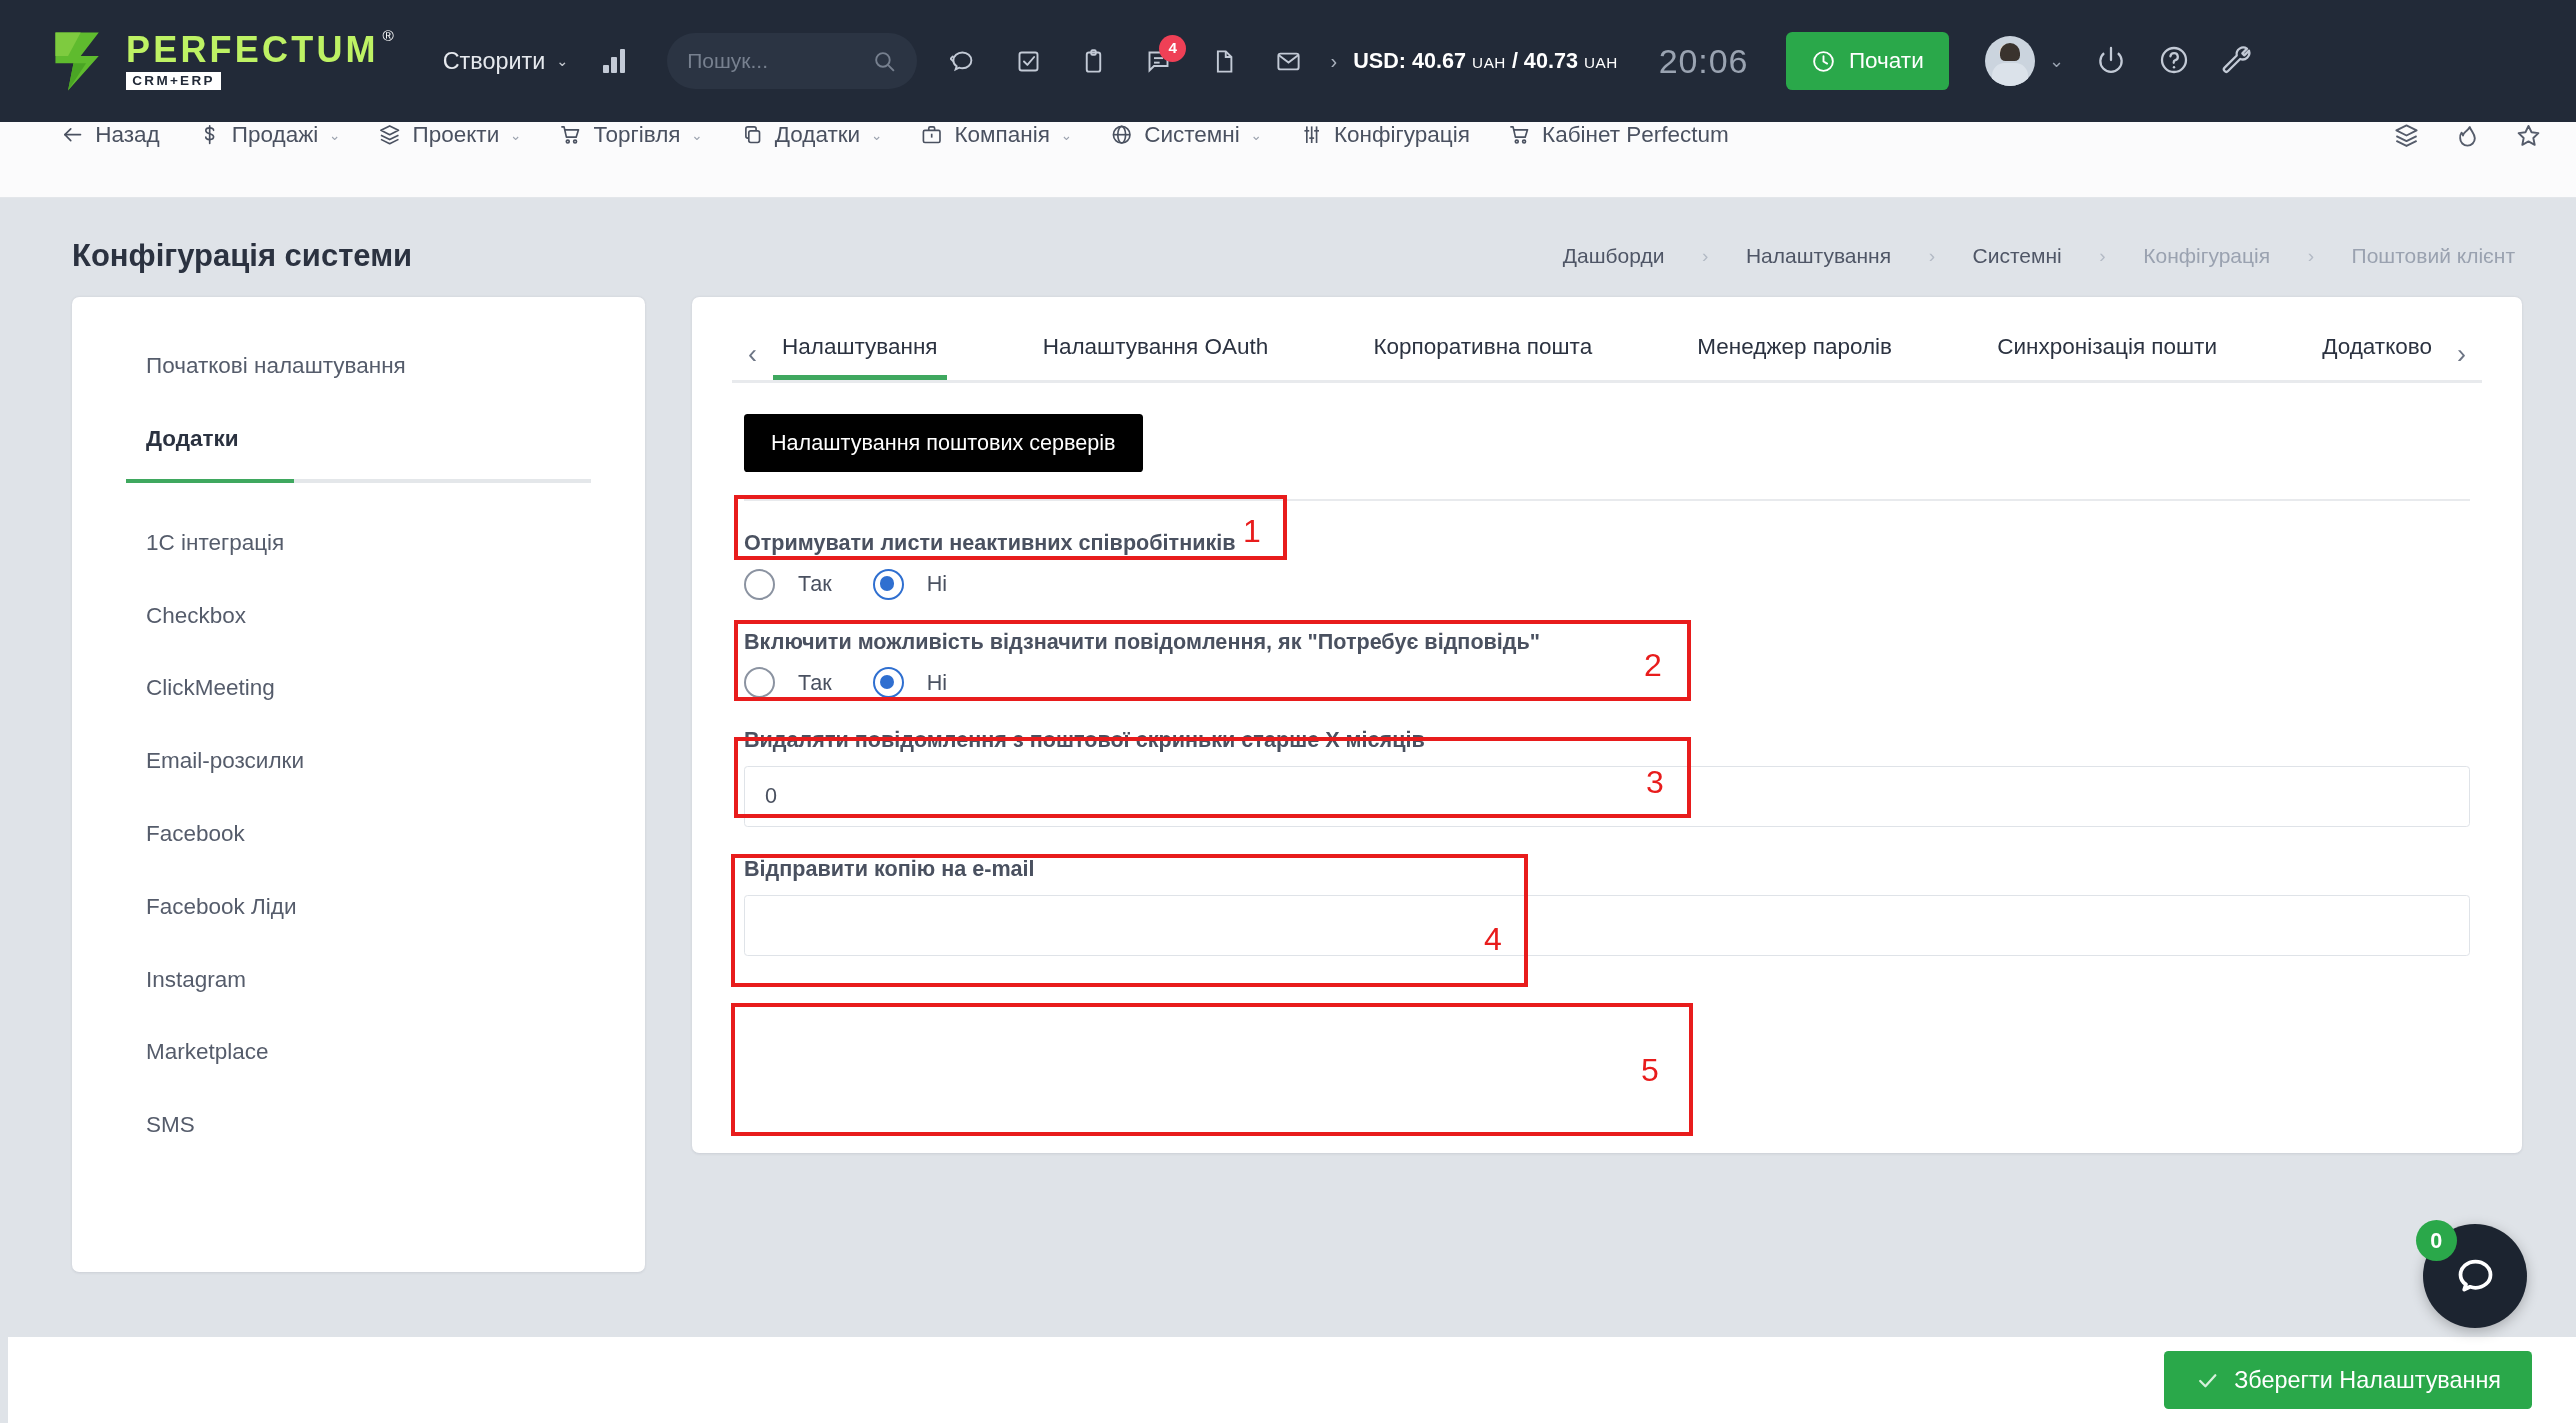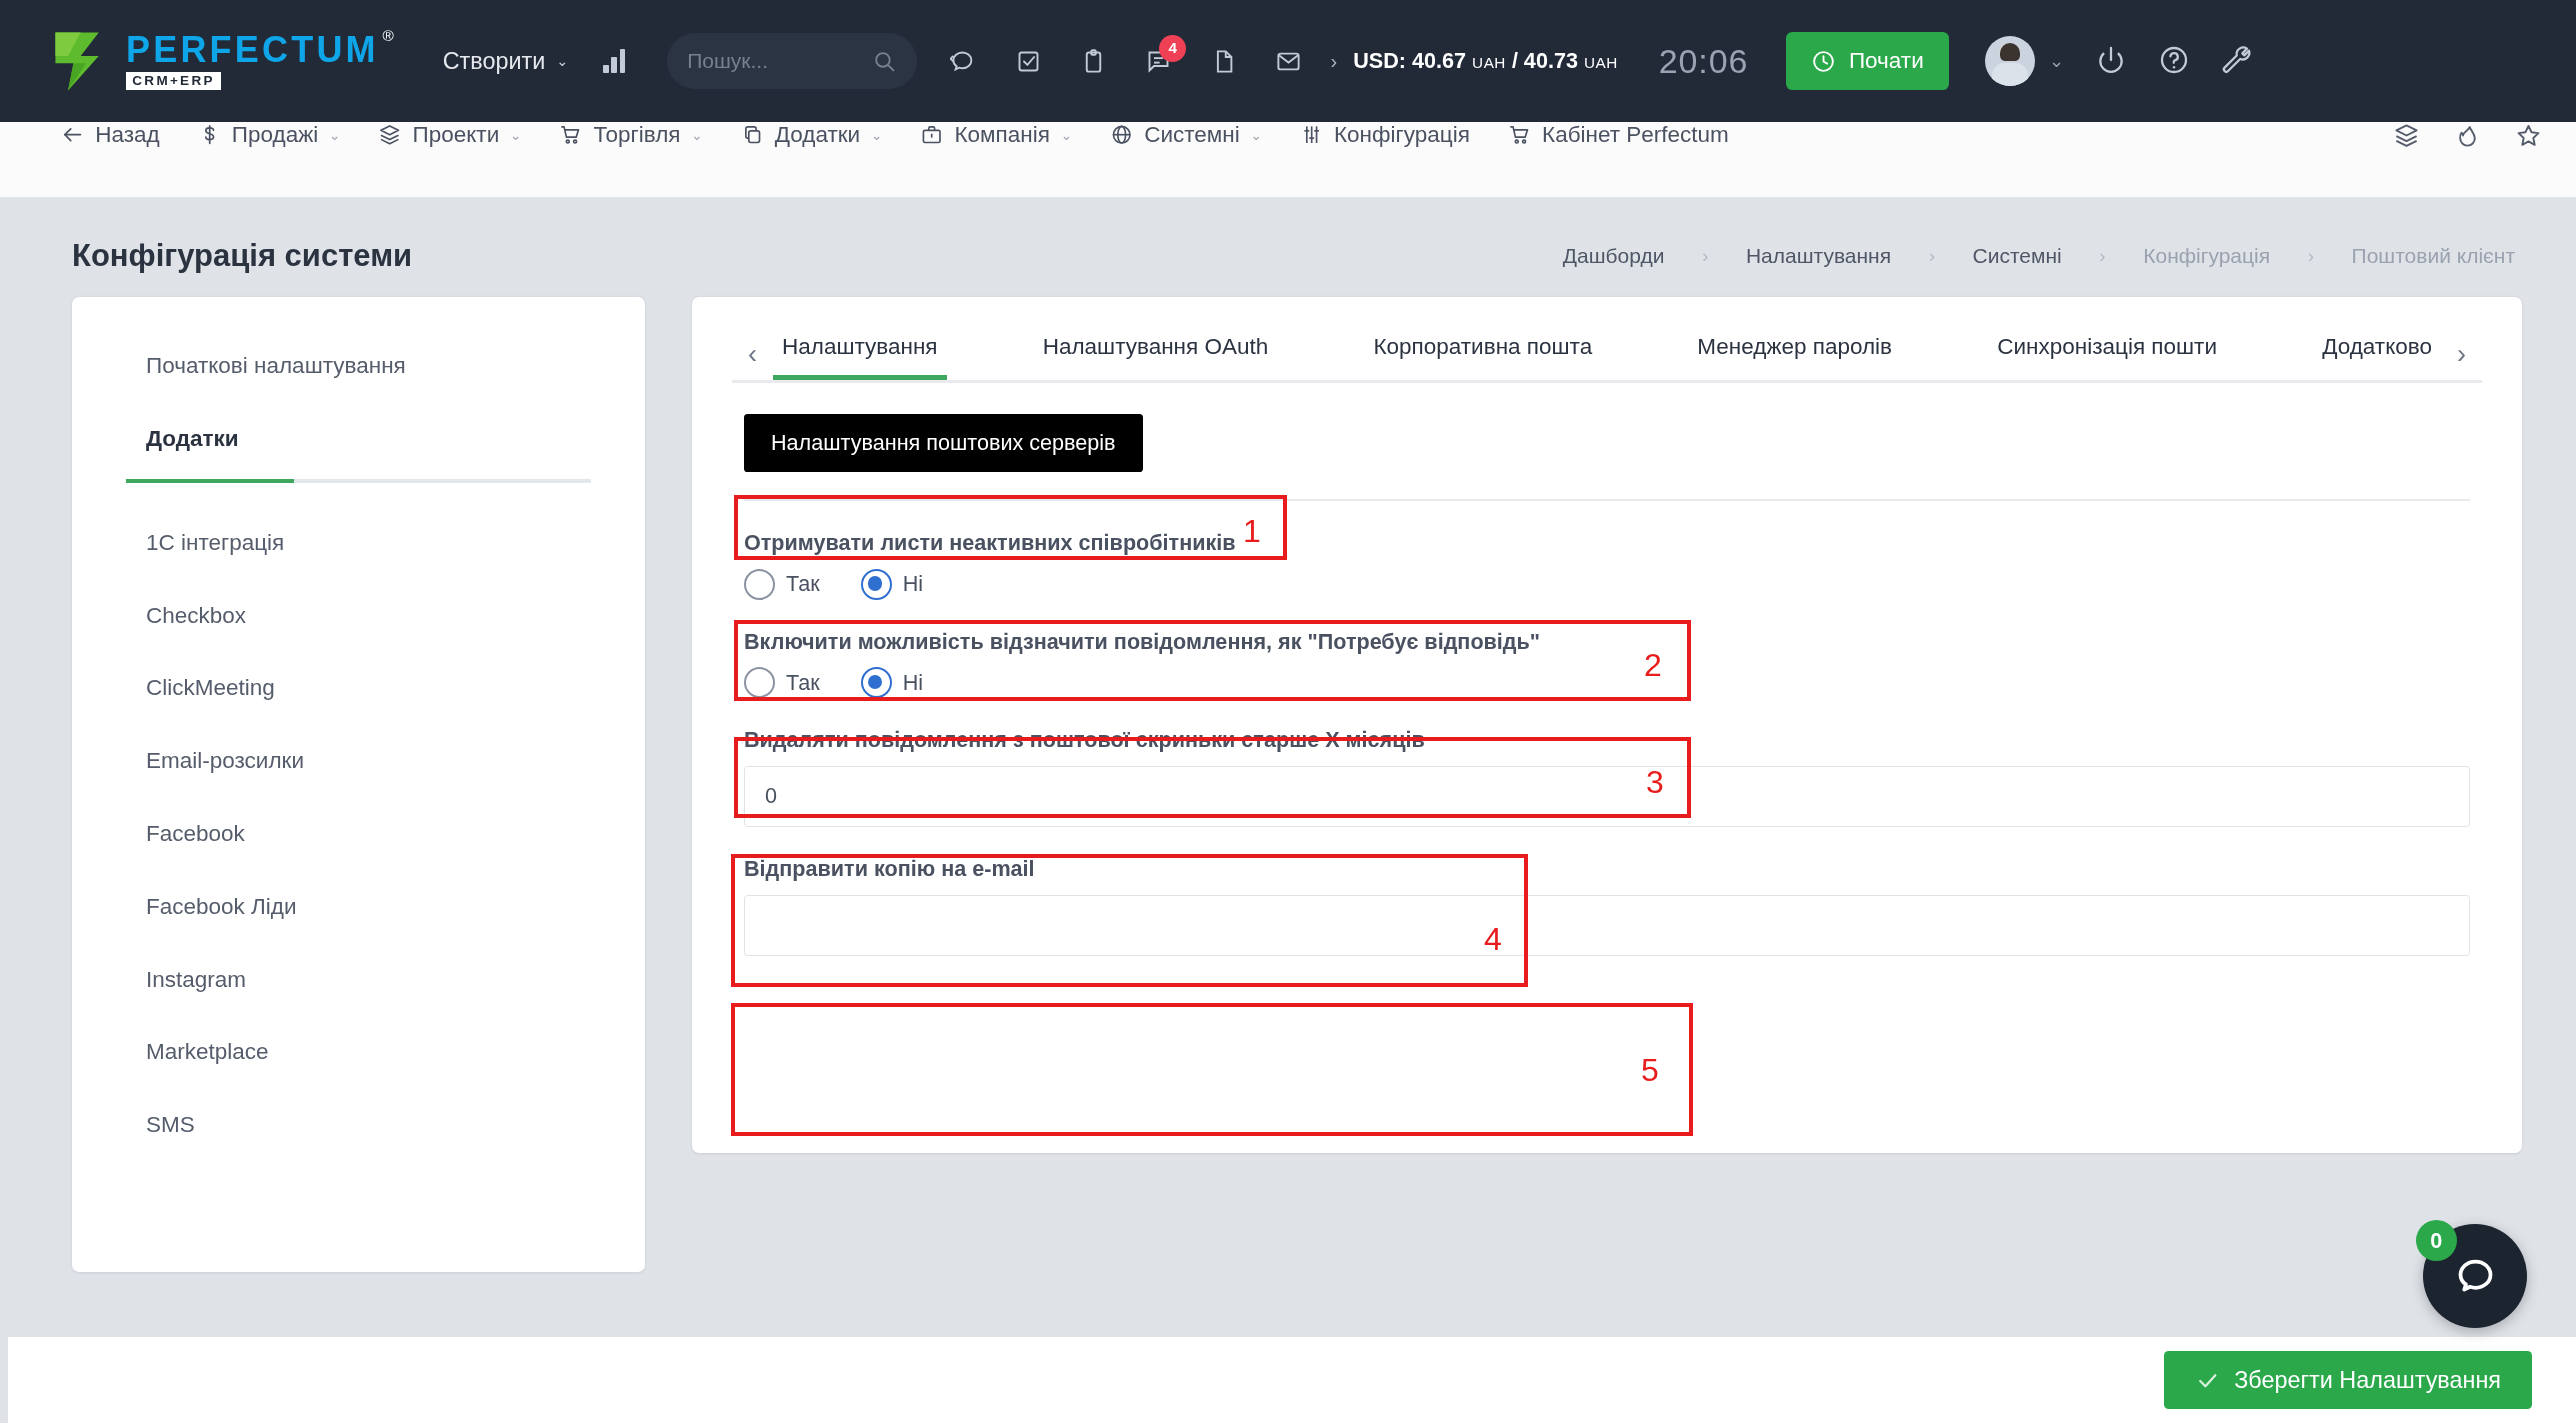--- a/index.html
+++ b/index.html
@@ -15,21 +15,21 @@
     height: 122px; background: #222a38;
     display: flex; align-items: center;
     padding: 0 32px 0 50px;
     position: relative; z-index: 40;
   }
   .logo-wrap { display: flex; align-items: center; gap: 20px; }
   .logo-mark { width: 56px; height: 65px; position: relative; }
   .logo-text-block { display: flex; flex-direction: column; gap: 3.6px; }
   .logo-word { display:flex; align-items:flex-start; }
   .logo-word span.main {
-    color: #0ea5e9; font-size: 36px; font-weight: 700;
+    color: #bef264; font-size: 36px; font-weight: 700;
     letter-spacing: 3.2px; line-height: 1;
   }
   .logo-word span.reg {
     color: #ffffff; font-size: 15.3px; line-height: 1;
     margin-left: 3.6px; margin-top: -3.6px;
   }
   .logo-sub {
     background: #ffffff; color: #222a38;
     font-size: 13.5px; font-weight: 700; letter-spacing: 2.3px;
     padding: 1.8px 6.3px; width: fit-content;
@@ -163,21 +163,21 @@
     background: #000000; color: #fff; font-size: 21.6px;
     padding: 16px 27px; border-radius: 3.6px; display: inline-block; cursor: pointer;
   }
   .divider { height: 1.8px; background: #e8eaed; margin: 27px 0 0 0; }
 
   .field { margin-top: 29px; position: relative; }
   .field-label {
     font-size: 21.6px; color: #4a5160; font-weight: 700; margin-bottom: 12.6px; display:block;
   }
   .radios { display: flex; align-items: center; gap: 41px; }
-  .radio { display: flex; align-items: center; gap: 11px; cursor: pointer; }
+  .radio { display: flex; align-items: center; gap: 23px; cursor: pointer; }
   .radio .dot {
     width: 31px; height: 31px; border-radius: 50%;
     border: 2.7px solid #8b93a1; background: #fff;
   }
   .radio.on .dot {
     border-color: #2f6fd0; position: relative; background: #fff;
   }
   .radio.on .dot::after {
     content:''; position:absolute; left:5.4px; top:5.4px; width:14.4px; height:14.4px;
     background:#2f6fd0; border-radius:50%;

